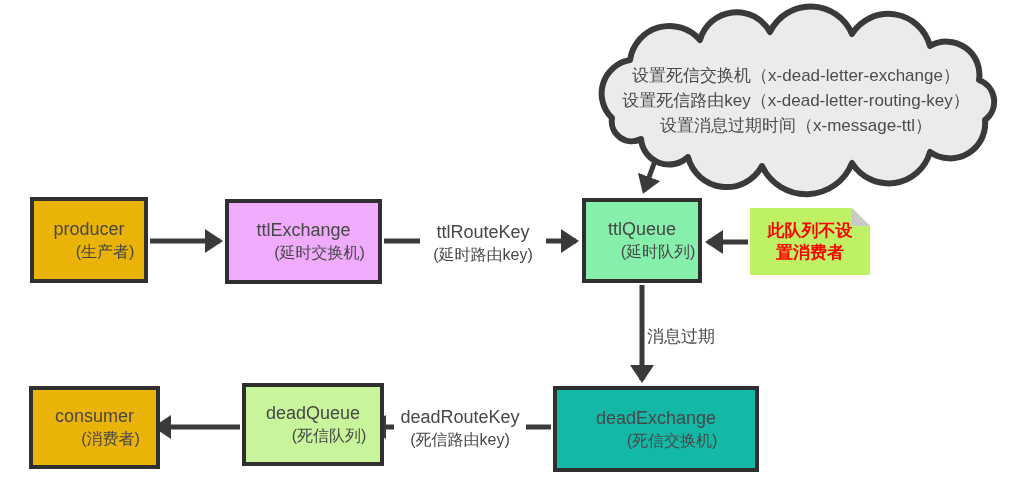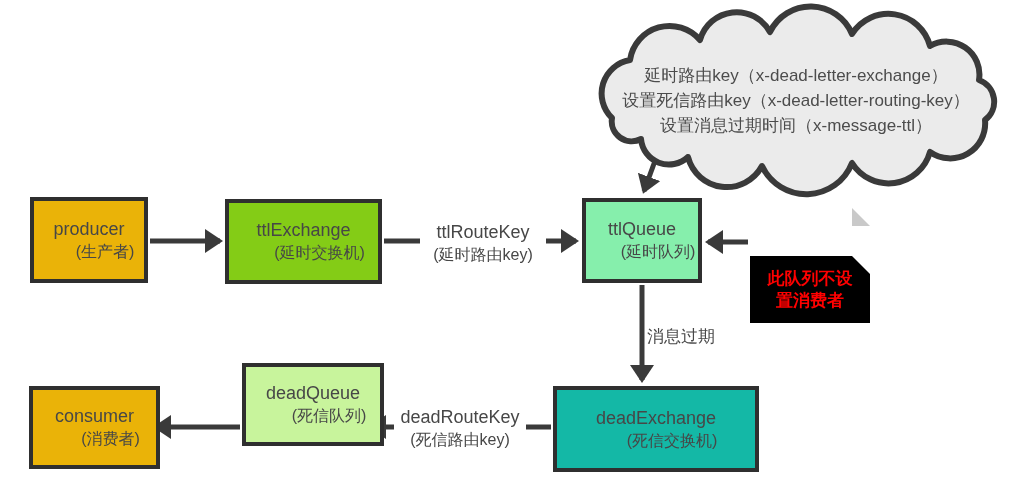--- a/index.html
+++ b/index.html
@@ -99,52 +99,52 @@
 
     <line x1="150" y1="241" x2="220" y2="241" stroke-width="5" marker-end="url(#ah)" stroke="#3a3a3a"></line>
     <line x1="384" y1="241" x2="576" y2="241" stroke-width="5" marker-end="url(#ah)" stroke="#3a3a3a"></line>
     <line x1="748" y1="242" x2="708" y2="242" stroke-width="5" marker-end="url(#ah)" stroke="#3a3a3a"></line>
     <line x1="642" y1="285" x2="642" y2="380" stroke-width="5" marker-end="url(#ah)" stroke="#3a3a3a"></line>
     <line x1="551" y1="427" x2="371" y2="427" stroke-width="5" marker-end="url(#ah)" stroke="#3a3a3a"></line>
     <line x1="240" y1="427" x2="156" y2="427" stroke-width="5" marker-end="url(#ah)" stroke="#3a3a3a"></line>
   </svg>
 
   <div class="cloud-text">
-    <div>延时路由key（x-dead-letter-exchange）</div>
+    <div>设置死信交换机（x-dead-letter-exchange）</div>
     <div>设置死信路由key（x-dead-letter-routing-key）</div>
     <div>设置消息过期时间（x-message-ttl）</div>
   </div>
 
   <div class="node" style="left: 30px; top: 197px; width: 118px; height: 86px; background-color: #eab308;">
     <div class="node-title">producer</div>
     <div class="node-subtitle">(生产者)</div>
   </div>
 
-  <div class="node" style="left: 225px; top: 199px; width: 157px; height: 85px; background-color: #84cc16;">
+  <div class="node" style="left: 225px; top: 199px; width: 157px; height: 85px; background-color: #f0abfc;">
     <div class="node-title">ttlExchange</div>
     <div class="node-subtitle">(延时交换机)</div>
   </div>
 
   <div class="node" style="left: 582px; top: 198px; width: 120px; height: 85px; background-color: #86efac;">
     <div class="node-title">ttlQueue</div>
     <div class="node-subtitle">(延时队列)</div>
   </div>
 
-  <div class="note" style="background-color: #000000; color: rgb(255, 0, 0); margin-top: 48px;">
+  <div class="note" style="background-color: #bef264; color: rgb(255, 0, 0);">
     <div>此队列不设</div>
     <div>置消费者</div>
   </div>
   <div class="note-fold"></div>
 
   <div class="node" style="left: 553px; top: 386px; width: 206px; height: 86px; background-color: #14b8a6;">
     <div class="node-title">deadExchange</div>
     <div class="node-subtitle">(死信交换机)</div>
   </div>
 
-  <div class="node" style="left: 242px; top: 363px; width: 142px; height: 83px; background-color: rgb(200, 244, 156);">
+  <div class="node" style="left: 242px; top: 383px; width: 142px; height: 83px; background-color: rgb(200, 244, 156);">
     <div class="node-title">deadQueue</div>
     <div class="node-subtitle">(死信队列)</div>
   </div>
 
   <div class="node" style="left: 29px; top: 386px; width: 131px; height: 83px; background-color: #eab308;">
     <div class="node-title">consumer</div>
     <div class="node-subtitle">(消费者)</div>
   </div>
 
   <div class="edge-label" style="left:420px;top:217px;width:126px;height:52px;">

